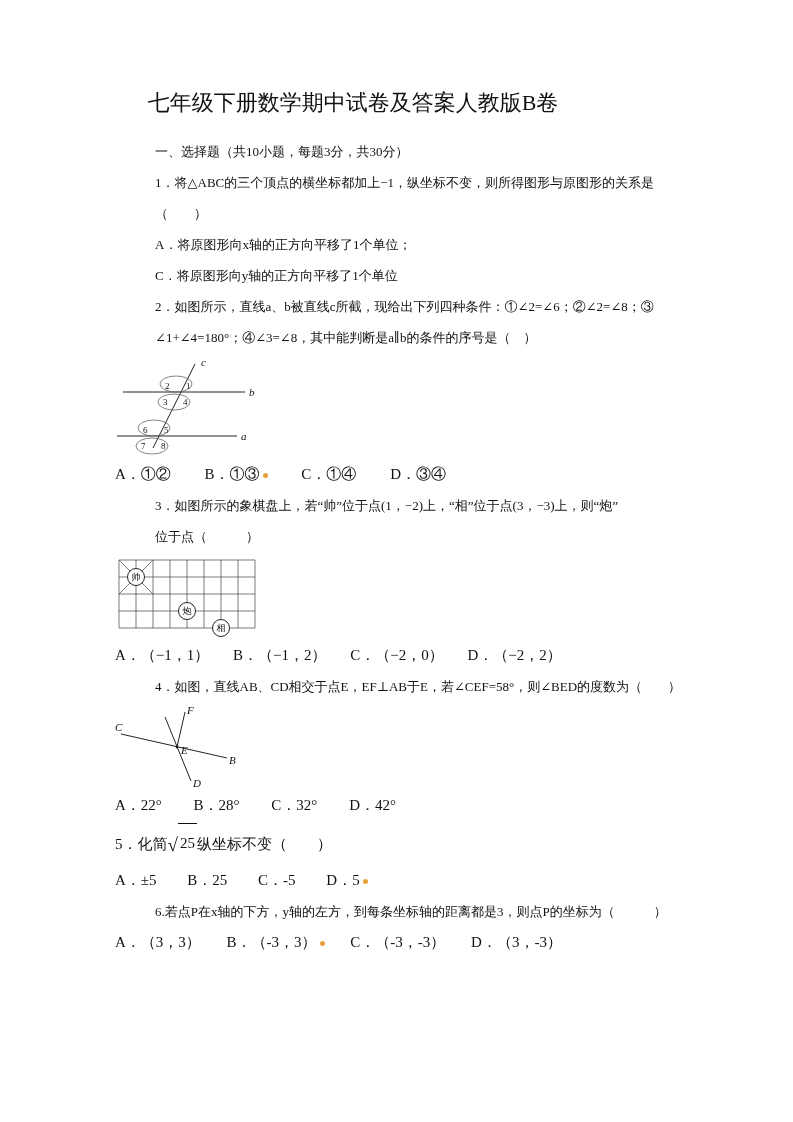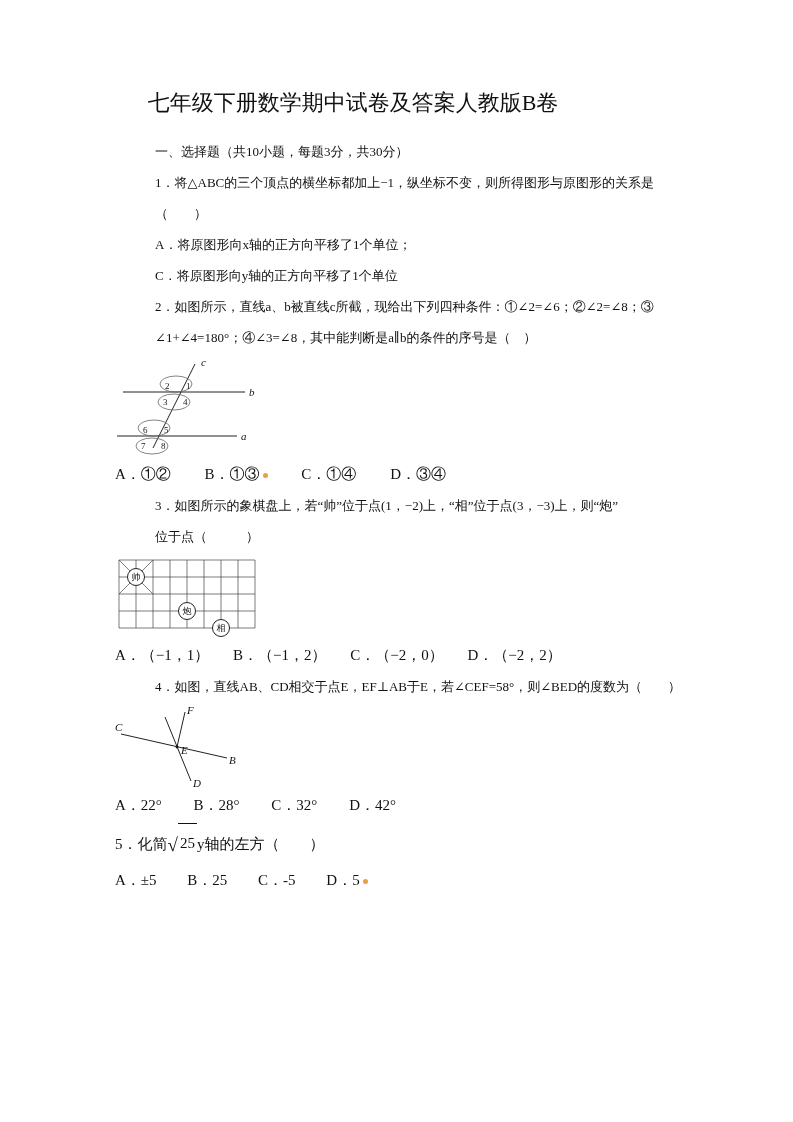--- a/index.html
+++ b/index.html
@@ -151,25 +151,35 @@
     <div class="opts opts-q4">
       <span class="opt">A．22°</span>
       <span class="opt">B．28°</span>
       <span class="opt">C．32°</span>
       <span class="opt">D．42°</span>
     </div>
   </section>
 
   <section>
     <div class="radline">
-      <span>5．化简</span><span class="rad"><span class="rad-sign">√</span><span class="rad-body">25</span></span><span>y轴的左方（　　）</span>
+      <span>5．化简</span><span class="rad"><span class="rad-sign">√</span><span class="rad-body">25</span></span><span>纵坐标不变（　　）</span>
     </div>
 
     <div class="opts opts-q5">
       <span class="opt">A．±5</span>
       <span class="opt">B．25</span>
       <span class="opt">C．-5</span>
       <span class="opt"><span>D．5</span><span class="mark-dot"></span></span>
     </div>
   </section>
 
+  <section>
+    <div class="line">6.若点P在x轴的下方，y轴的左方，到每条坐标轴的距离都是3，则点P的坐标为（　　　）</div>
+
+    <div class="opts opts-q6">
+      <span class="opt">A．（3，3）</span>
+      <span class="opt"><span>B．（-3，3）</span><span class="mark-dot"></span></span>
+      <span class="opt">C．（-3，-3）</span>
+      <span class="opt">D．（3，-3）</span>
+    </div>
+  </section>
 
 </div>
 
 </body></html>

